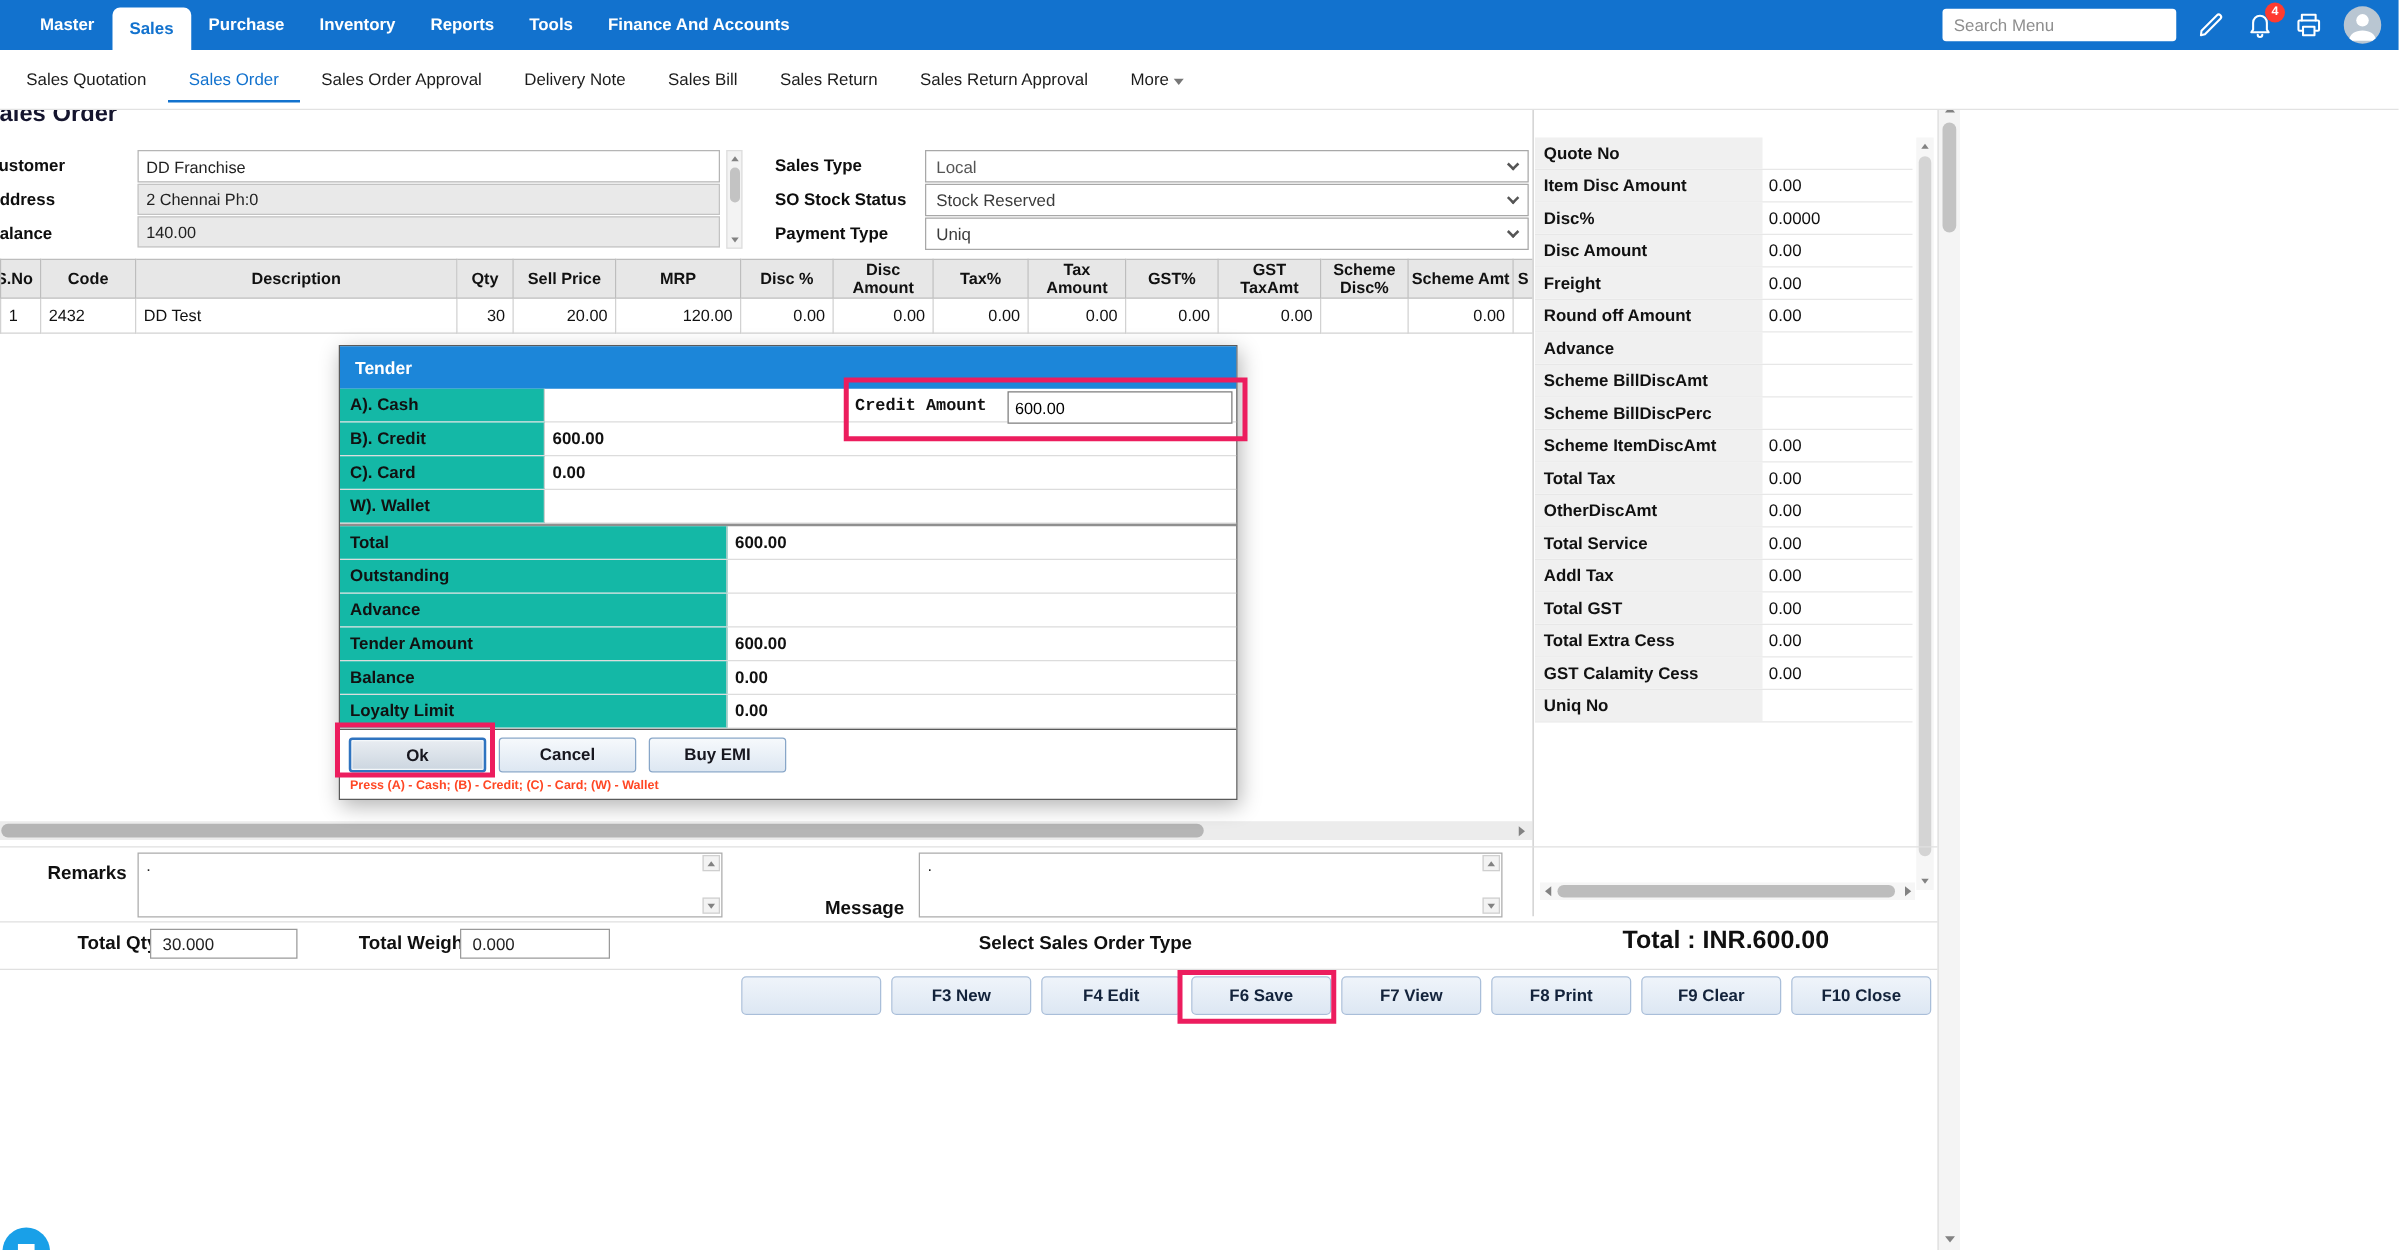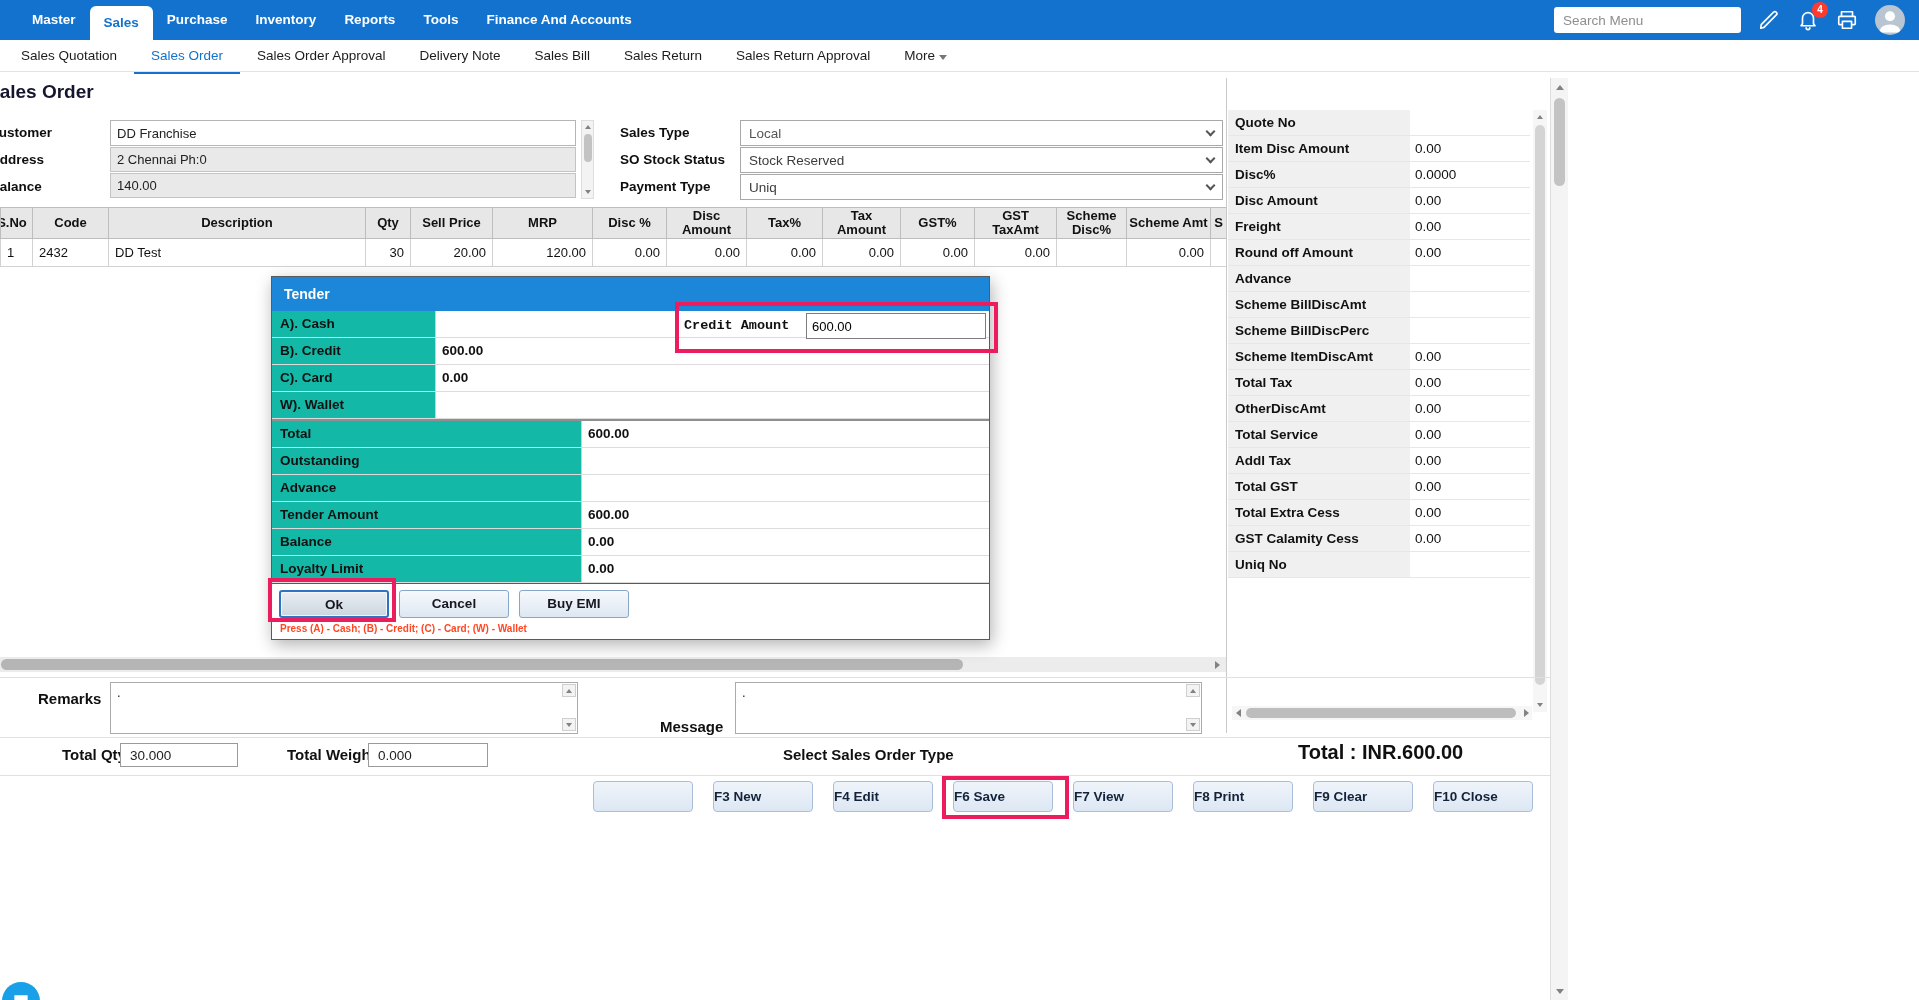--- a/index.html
+++ b/index.html
@@ -11,21 +11,21 @@
   .nav-item.first{margin-left:18px;}
   .nav-item.active{background:#fff;color:#1272ce;border-radius:6px 6px 0 0;line-height:34px;height:34px;}
   .nav-right{margin-left:auto;display:flex;align-items:center;gap:17px;padding-right:14px;height:40px;}
   .search{width:187px;height:26px;border:none;border-radius:3px;padding:0 9px;font-size:13.5px;color:#333;font-family:inherit;}
   .search::placeholder{color:#8e8e8e;}
   .nav-ic{position:relative;width:22px;height:22px;display:inline-block;cursor:pointer;}
   .badge{position:absolute;top:-7px;right:-9px;background:#ff3b30;color:#fff;font-size:10px;font-weight:700;min-width:16px;height:16px;border-radius:8px;line-height:16px;text-align:center;padding:0 3px;}
   .avatar{width:30px;height:30px;border-radius:50%;background:#b9c6d2;overflow:hidden;display:inline-block;cursor:pointer;}
 
   
-  .tabbar{position:absolute;left:0;top:40px;width:1919px;height:32px;background:#fff;border-bottom:1px solid #e2e2e2;display:flex;align-items:center;padding-left:4px;z-index:15;}
+  .tabbar{position:absolute;left:0;top:40px;width:1919px;height:48px;background:#fff;border-bottom:1px solid #e2e2e2;display:flex;align-items:center;padding-left:4px;z-index:15;}
   .tab{font-size:13.5px;color:#1c1c1c;padding:0 17px;line-height:37px;cursor:pointer;white-space:nowrap;}
   .tab.active{color:#1272ce;box-shadow:inset 0 -2px 0 #1272ce;}
 
   
   .tri-up{width:0;height:0;border-left:4px solid transparent;border-right:4px solid transparent;border-bottom:5px solid #828282;display:inline-block;}
   .tri-down{width:0;height:0;border-left:4px solid transparent;border-right:4px solid transparent;border-top:5px solid #828282;display:inline-block;}
   .tri-left{width:0;height:0;border-top:4px solid transparent;border-bottom:4px solid transparent;border-right:5px solid #828282;display:inline-block;}
   .tri-right{width:0;height:0;border-top:4px solid transparent;border-bottom:4px solid transparent;border-left:5px solid #828282;display:inline-block;}
   .tri-white{border-top-color:#fff;}
   .chev{width:7px;height:7px;border-right:2px solid #555;border-bottom:2px solid #555;transform:rotate(45deg);display:inline-block;margin-top:-4px;}
@@ -81,21 +81,21 @@
 
   
   .annot{position:absolute;border:4px solid #ec1d5e;z-index:100;pointer-events:none;background:transparent;}
 
   
   textarea.note{position:absolute;border:1px solid #ababab;font-size:13px;font-family:inherit;padding:2px 6px;resize:none;overflow:hidden;color:#222;}
   .spin{position:absolute;width:14px;height:13px;background:#f3f3f3;border:1px solid #cfcfcf;display:flex;align-items:center;justify-content:center;cursor:pointer;}
   .biglbl{position:absolute;font-weight:700;font-size:15px;color:#101010;white-space:nowrap;}
   input.totinput{position:absolute;border:1px solid #9a9a9a;font-size:13.5px;padding:0 9px;font-family:inherit;color:#222;}
   .grand{position:absolute;left:1298px;top:741px;font-size:20px;font-weight:700;color:#101010;}
-  .fbtn{position:absolute;top:781px;width:100px;height:31px;background:linear-gradient(#eff4fa,#dde7f3);border:1px solid #a9bed9;border-radius:4px;font-weight:700;font-size:13.5px;color:#13233b;text-align:left;line-height:29px;cursor:pointer;}
+  .fbtn{position:absolute;top:781px;width:112px;height:31px;background:linear-gradient(#eff4fa,#dde7f3);border:1px solid #a9bed9;border-radius:4px;font-weight:700;font-size:13.5px;color:#13233b;text-align:center;line-height:29px;cursor:pointer;}
   .fab{position:absolute;left:2px;top:982px;width:38px;height:38px;border-radius:50%;background:#19a0e8;z-index:30;display:flex;align-items:center;justify-content:center;}
 </style>
 </head>
 <body>
 
 <div class="topnav">
   <div class="nav-item first">Master</div>
   <div class="nav-item active">Sales</div>
   <div class="nav-item">Purchase</div>
   <div class="nav-item">Inventory</div>

